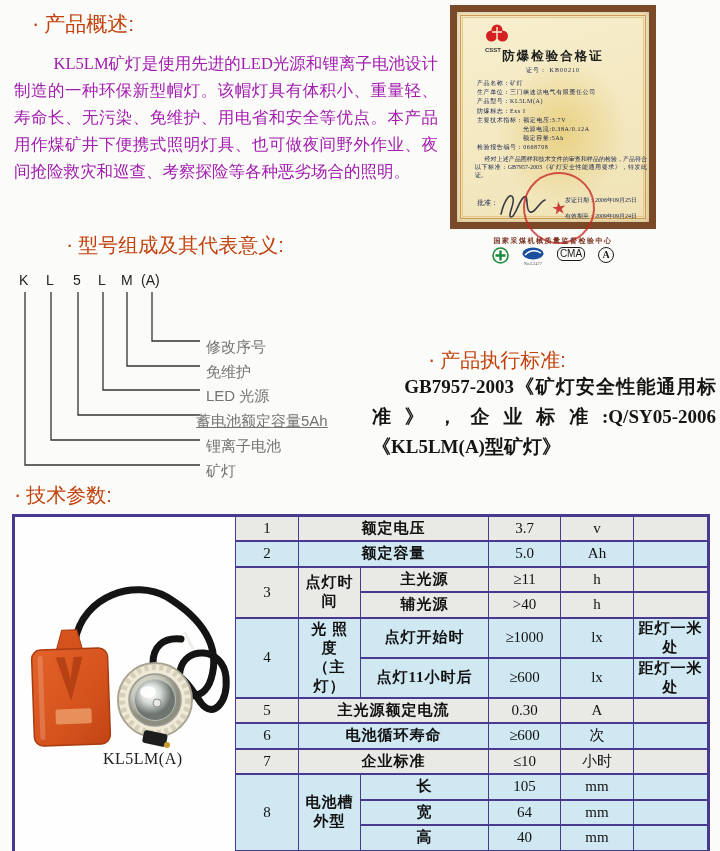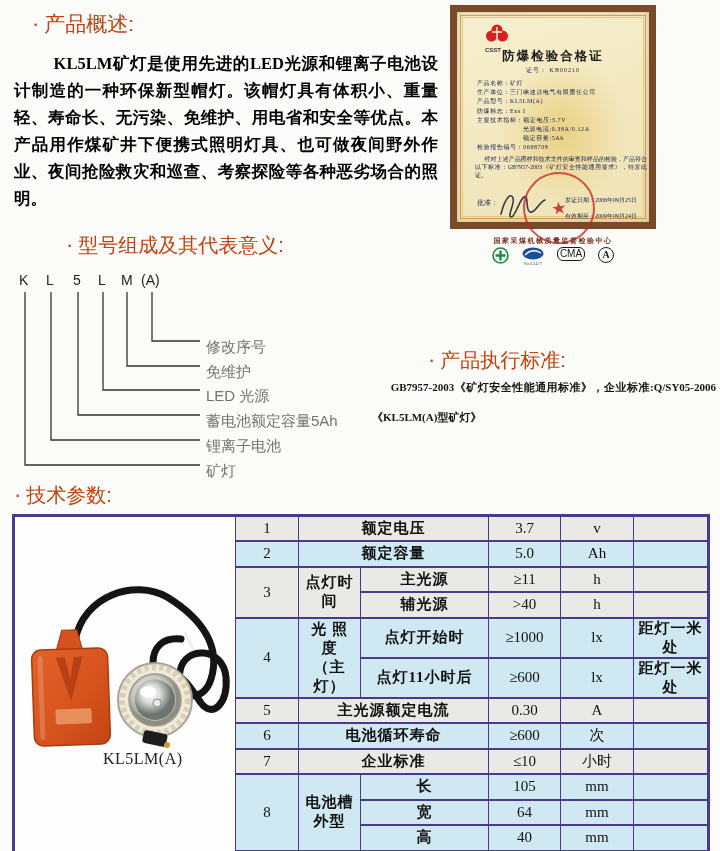--- a/index.html
+++ b/index.html
@@ -4,21 +4,21 @@
 <style>
   html,body{margin:0;padding:0;background:#e9e9e9;}
   #canvas{position:relative;width:720px;height:851px;background:#fbfbf9;overflow:hidden;
           font-family:"Liberation Serif","DejaVu Serif",serif;color:#111;}
   .abs{position:absolute;}
   .heading{font-family:"Liberation Sans","DejaVu Sans",sans-serif;font-weight:normal;
            font-size:21px;color:#c2410c;white-space:nowrap;}
   .heading .bullet{font-size:22px;margin-right:5px;}
   
   #overview-body{width:424px;font-size:16.5px;line-height:27px;text-align:justify;
-                 text-indent:2.4em;font-weight:bold;color:#000000;}
+                 text-indent:2.4em;font-weight:normal;color:#a21caf;}
   
   #certificate{left:450px;top:5px;width:206px;height:224px;box-sizing:border-box;
                border:7px solid #7a4a28;background:linear-gradient(160deg,#f7efcf 0%,#f3e8c0 55%,#efe2b5 100%);
                box-shadow:inset 0 0 6px rgba(120,80,30,.35);}
   #cert-inner{position:absolute;inset:3px;border:1px solid #cf9a4e;outline:1px solid #e6c88a;outline-offset:-3px;}
   .cert-watermark{left:36px;top:40px;width:130px;height:150px;border-radius:50%;
                   background:radial-gradient(ellipse at center,rgba(226,190,80,.55),rgba(226,190,80,0) 70%);}
   #cert-title{left:0;right:0;top:32px;text-align:center;font-size:12.5px;font-weight:bold;
               letter-spacing:2px;color:#1c1c1c;}
   #cert-no{left:0;right:0;top:50px;text-align:center;font-size:6px;color:#15224f;letter-spacing:1px;}
@@ -34,21 +34,21 @@
               color:rgba(198,34,34,.85);font-size:17px;font-family:"DejaVu Sans",sans-serif;
               transform:rotate(-8deg);}
   #cert-issuer{left:0;right:0;top:220px;text-align:center;font-size:7px;font-weight:bold;
                color:#7c3322;letter-spacing:1.5px;}
   #cert-logos{left:0;right:0;top:231px;display:flex;justify-content:center;gap:13px;align-items:flex-start;}
   .logo-item{text-align:center;font-size:4.5px;color:#555;line-height:5px;}
   
   .model-letter{font-family:"Liberation Sans","DejaVu Sans",sans-serif;font-size:14px;color:#222;}
   .model-label{font-family:"Liberation Sans","DejaVu Sans",sans-serif;font-size:15px;color:#737373;white-space:nowrap;margin-top:6px;}
   
-  #standards-body{width:344px;font-size:11px;line-height:30px;text-align:justify;
+  #standards-body{width:344px;font-size:19px;line-height:30px;text-align:justify;
                   text-indent:1.7em;font-weight:bold;color:#151515;}
   
   #tech-table{border-collapse:collapse;table-layout:fixed;width:695px;background:#fff;}
   #tech-table td{border:solid #4a3a8f;border-width:2px 1px;box-sizing:border-box;
                  text-align:center;vertical-align:middle;font-size:15px;color:#111;
                  overflow:hidden;padding:0 2px;}
   #tech-table{border:3px solid #4a3a8f;}
   #tech-table tr{height:25.5px;}
   .row-gray td{background:#e9e9e6;}
   .row-blue td{background:#cfe8f2;}
@@ -151,21 +151,21 @@
       <polyline points="103,292 103,390 200,390"></polyline>
       <polyline points="78,292  78,415  200,415"></polyline>
       <polyline points="51,292  51,440  200,440"></polyline>
       <polyline points="25,292  25,465  200,465"></polyline>
     </g>
   </svg>
 
   <span class="abs model-label" style="left:206px;top:332px;">修改序号</span>
   <span class="abs model-label" style="left:206px;top:357px;">免维护</span>
   <span class="abs model-label" style="left:206px;top:381px;">LED 光源</span>
-  <span class="abs model-label" style="left:206px;top:406px;">蓄电池额定容量5Ah</span>
+  <span class="abs model-label" style="left:196px;top:406px;text-decoration:underline;">蓄电池额定容量5Ah</span>
   <span class="abs model-label" style="left:206px;top:431px;text-align:center;">锂离子电池</span>
   <span class="abs model-label" style="left:206px;top:456px;">矿灯</span>
 
   <div class="abs heading" style="left:428px;top:347px;font-size:20px;text-align:center;">
     <span class="bullet">·</span><span>产品执行标准:</span>
   </div>
   <div class="abs" id="standards-body" style="left:372px;top:372px;">GB7957-2003《矿灯安全性能通用标准》，企业标准:Q/SY05-2006《KL5LM(A)型矿灯》</div>
 
   <div class="abs heading" style="left:14px;top:482px;font-size:20px;">
     <span class="bullet">·</span><span>技术参数:</span>

